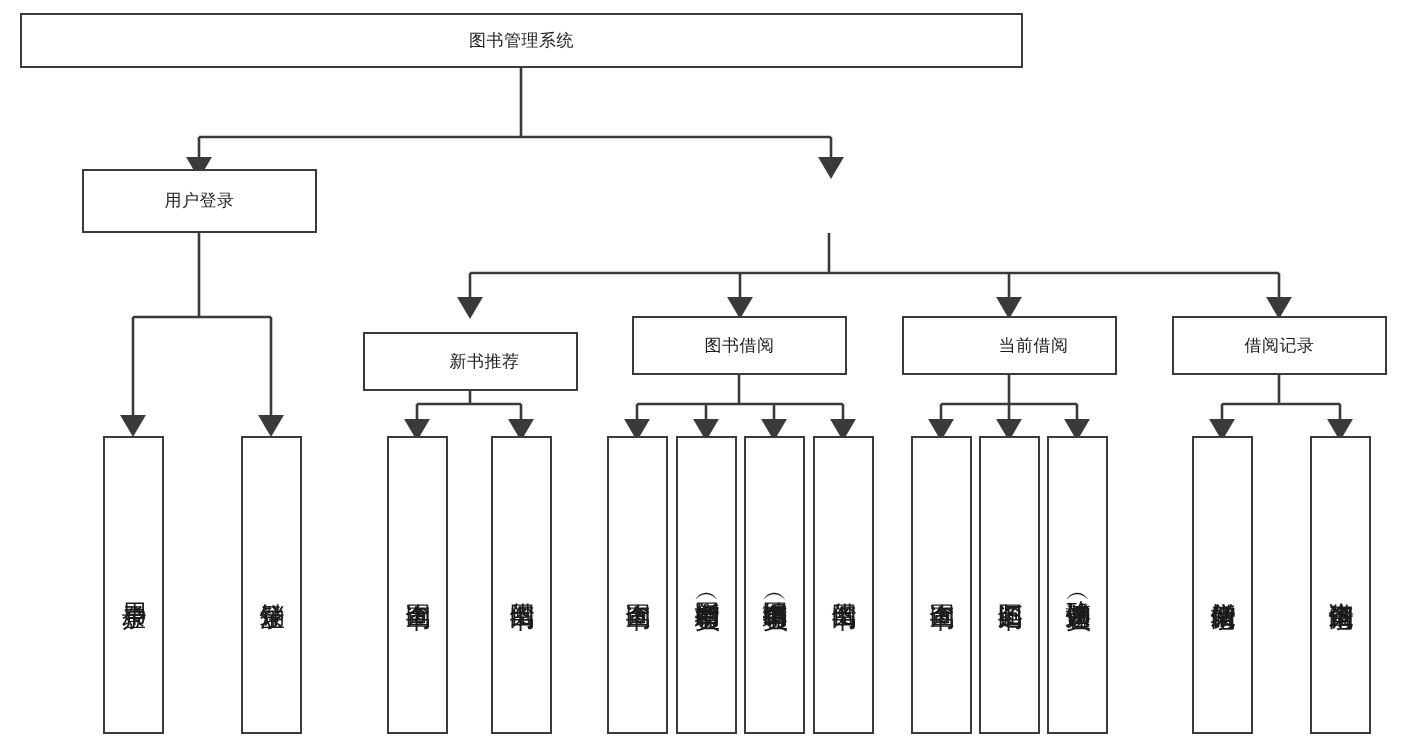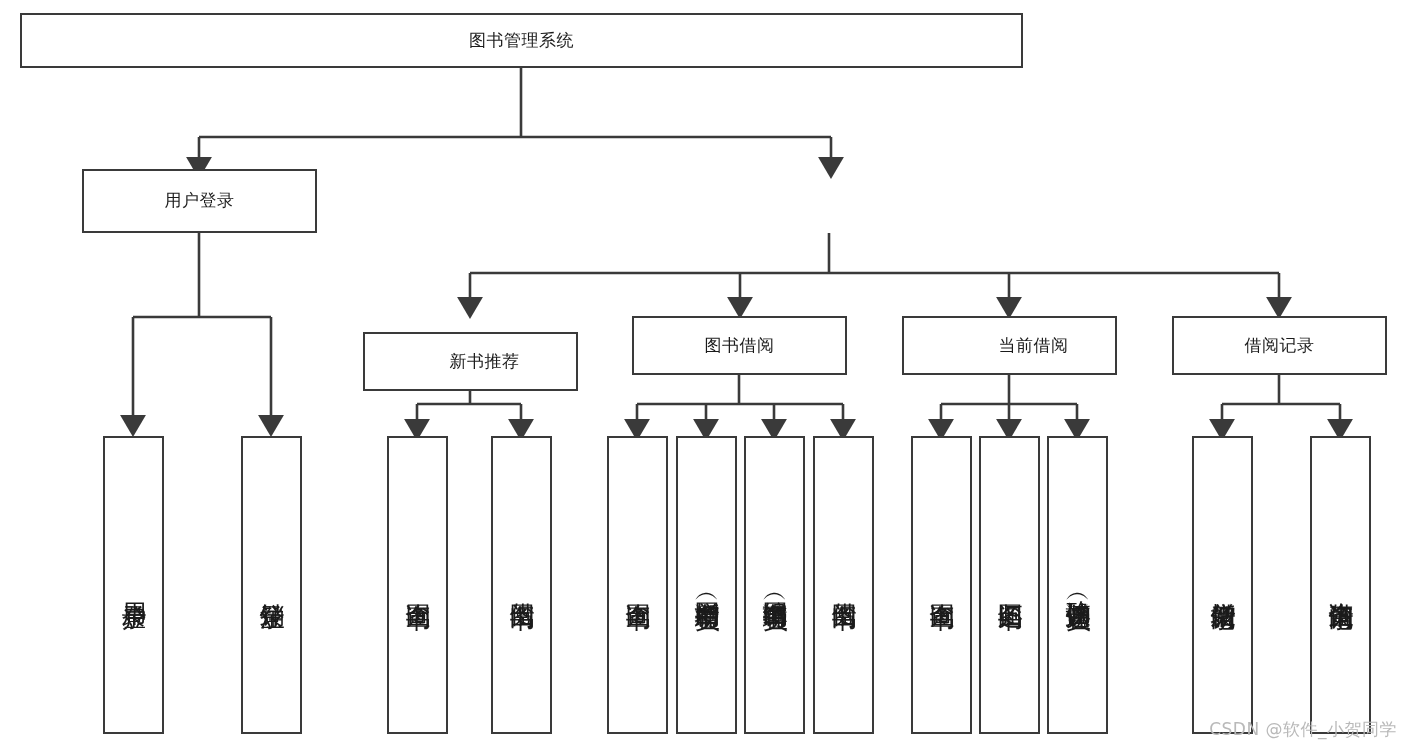--- a/index.html
+++ b/index.html
@@ -197,15 +197,14 @@
   </div>
 
   <div class="node vert" style="left:1192px; top:436px; width:61px; height:298px;">
     <span class="lbl">新增借阅记录</span>
   </div>
 
   <div class="node vert" style="left:1310px; top:436px; width:61px; height:298px;">
     <span class="lbl">查询借阅记录</span>
   </div>
 
-  <div class="watermark">CSDN @软件_小贺同学</div>
 
 </div>
 
 </body></html>

